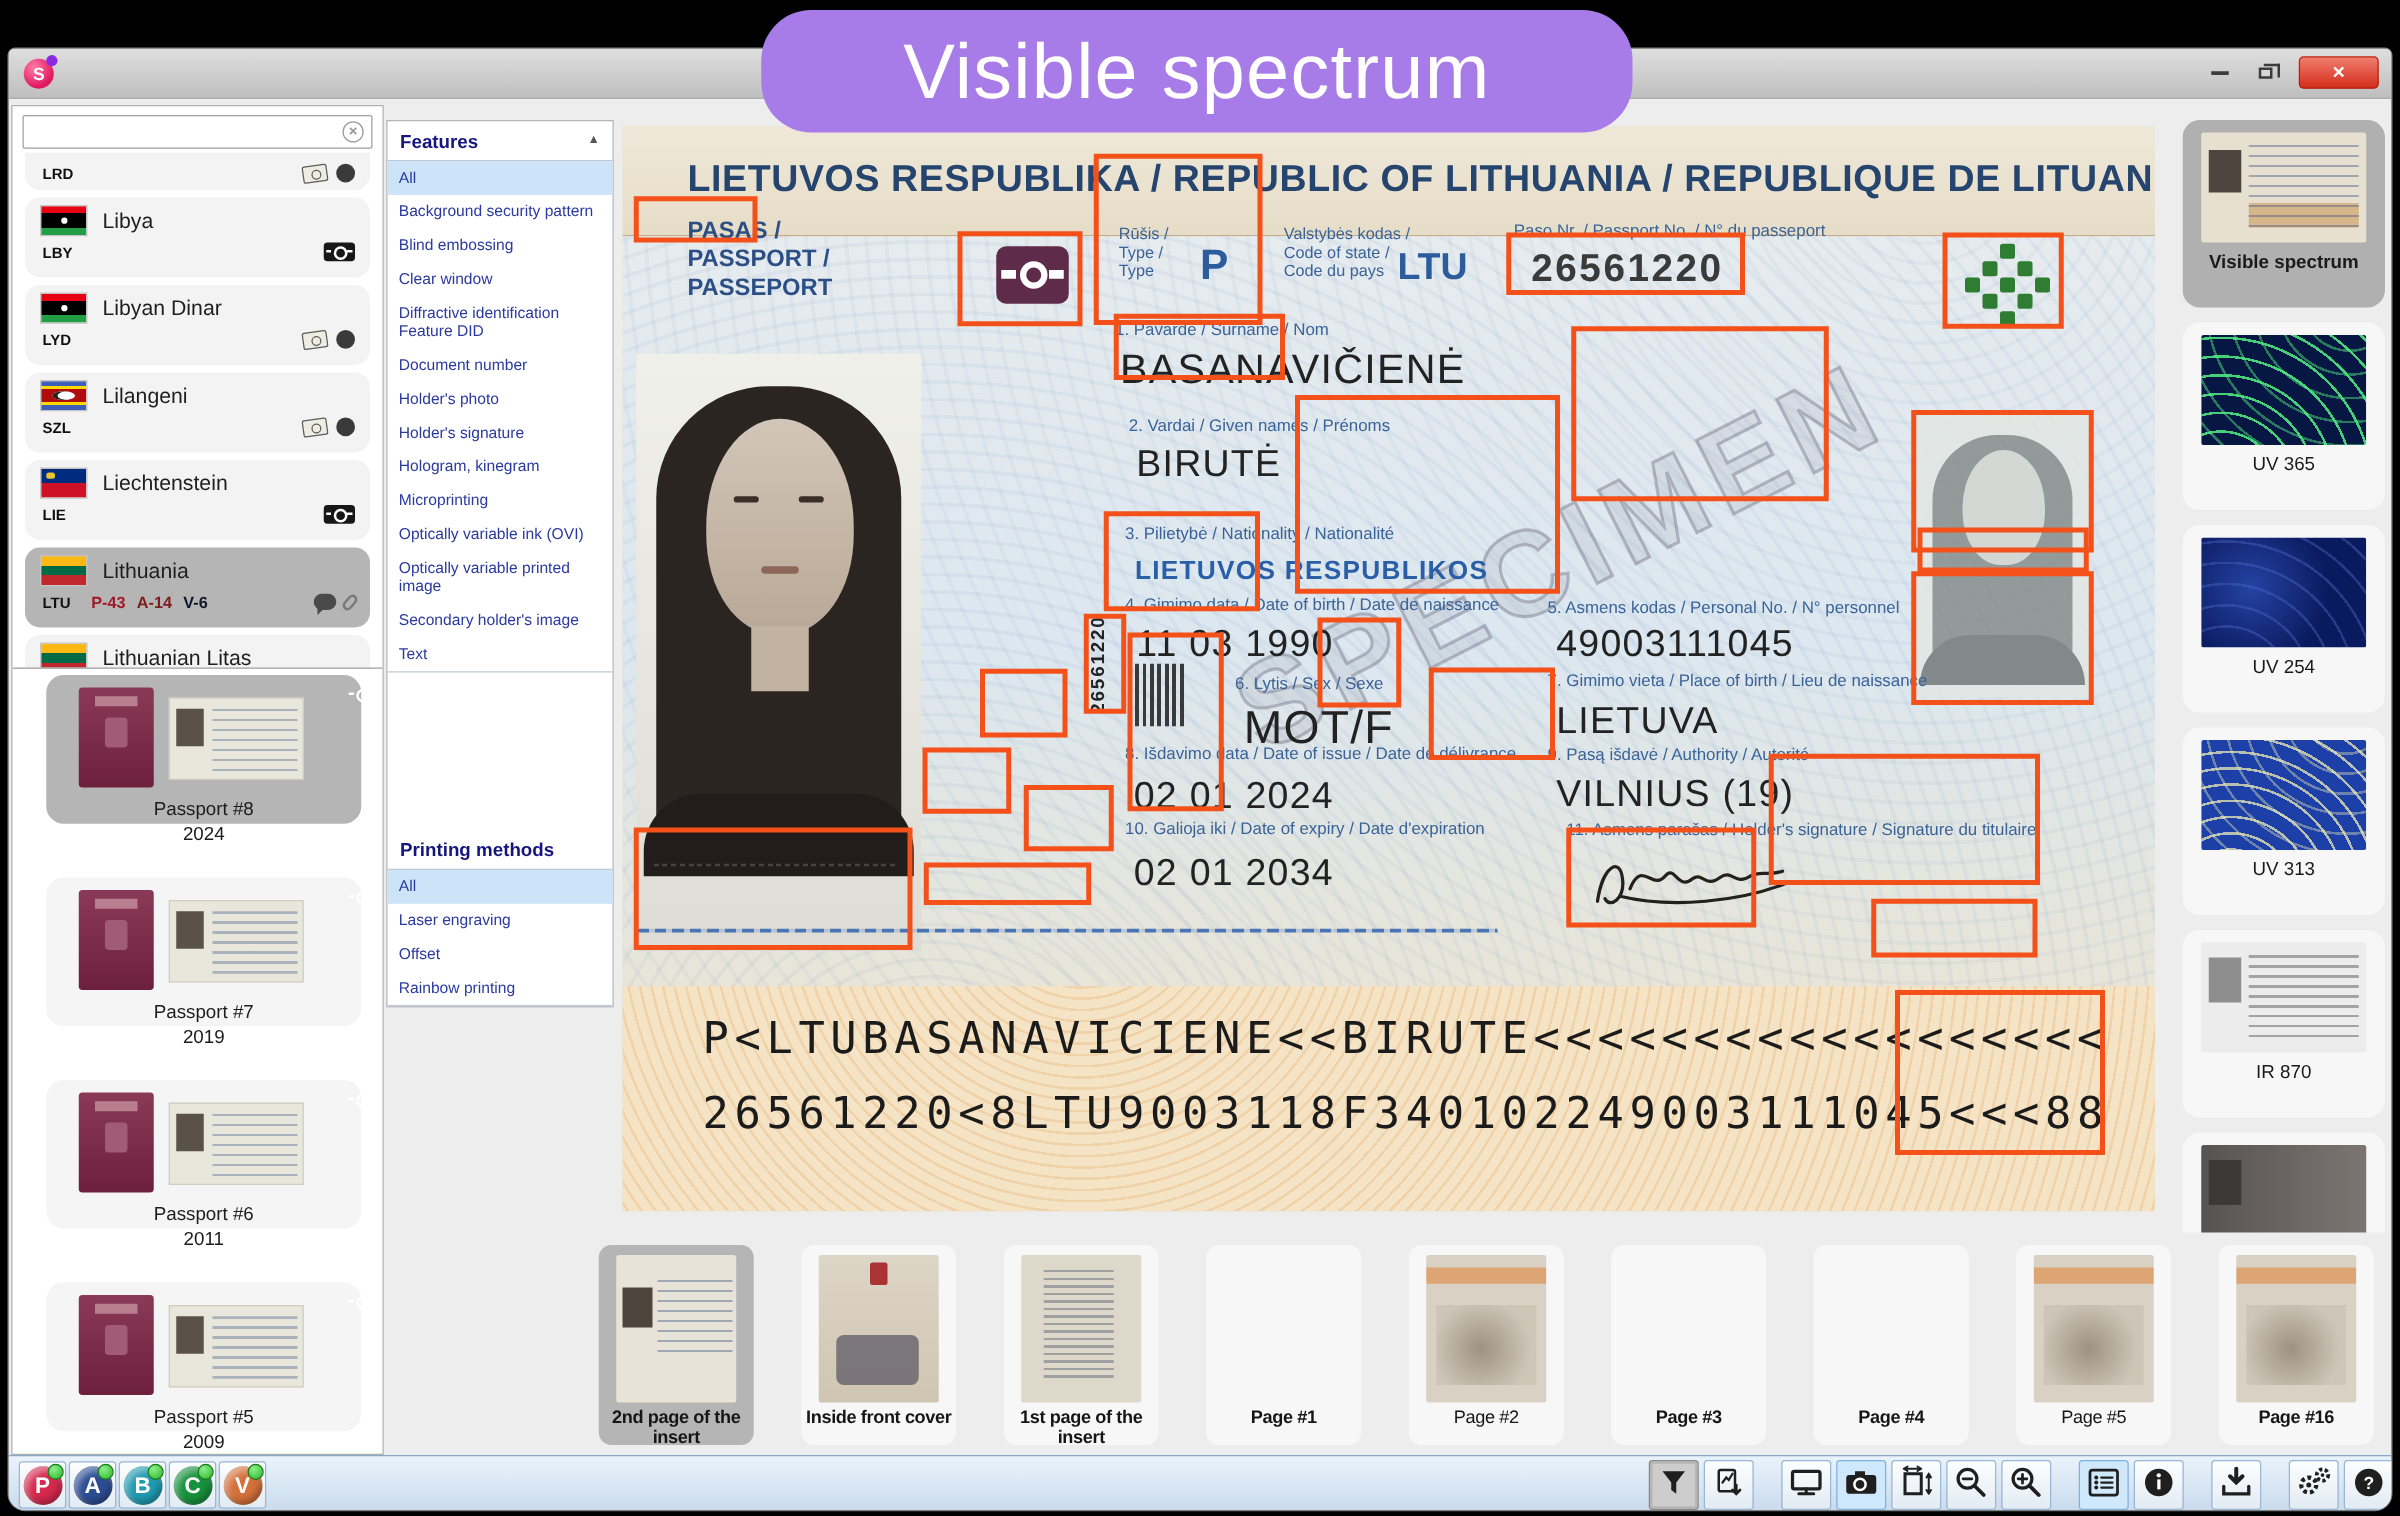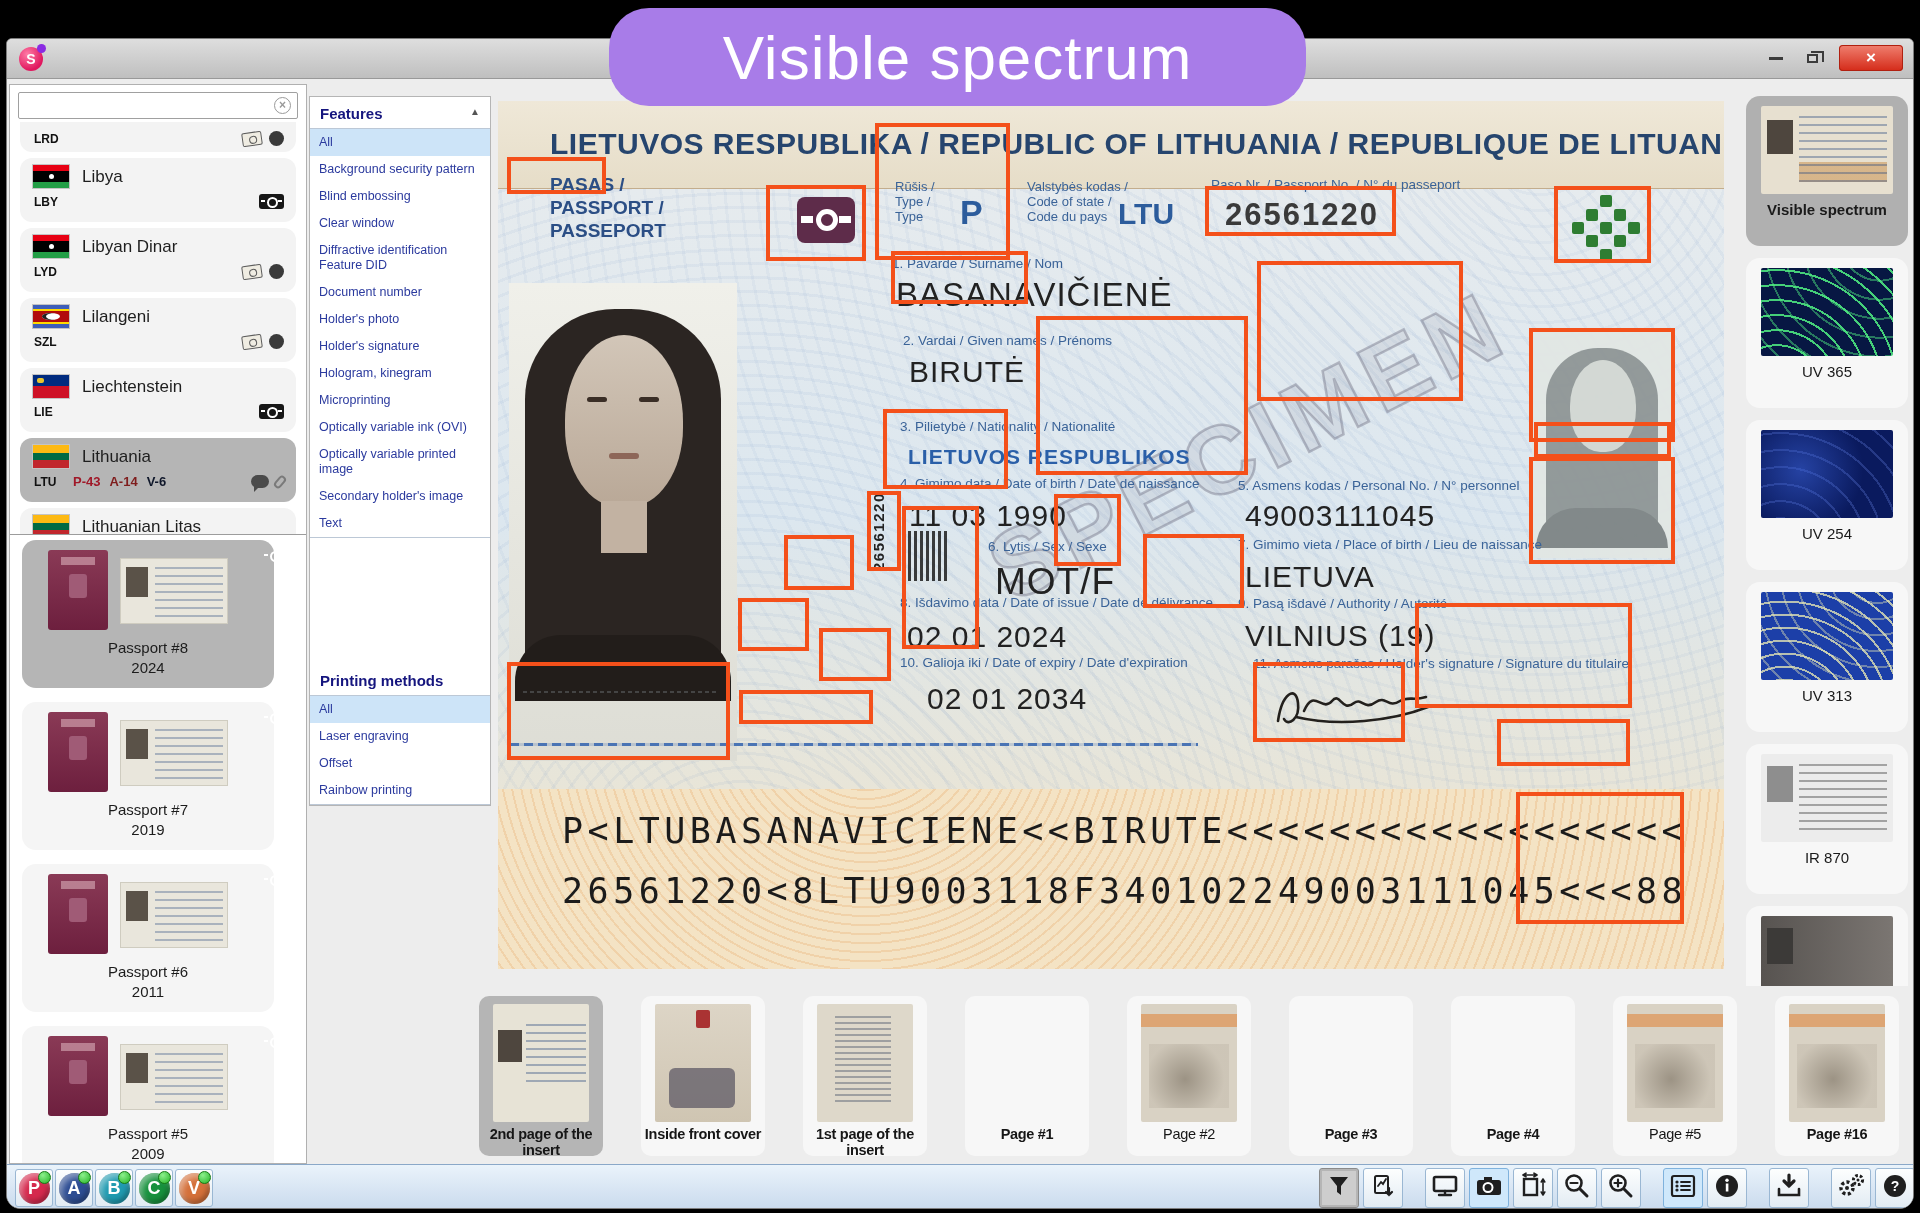--- a/index.html
+++ b/index.html
@@ -62,21 +62,21 @@
   .ic-coin{width:15px;height:15px;border-radius:50%;background:#3a3a3a;color:#fff;font-size:10px;font-weight:bold;text-align:center;line-height:15px}
   .ic-card{width:25px;height:15px;background:#171717;border-radius:3px;position:relative}
   .ic-card::before{content:"";position:absolute;left:8px;top:3px;width:7px;height:7px;border:2px solid #fff;border-radius:50%}
   .ic-card::after{content:"";position:absolute;left:2px;top:6px;width:21px;height:2px;
         background:linear-gradient(90deg,#fff 0 4px,transparent 4px 17px,#fff 17px)}
   .ic-bubble{width:18px;height:13px;background:#4a4a4a;border-radius:7px;position:relative}
   .ic-bubble::after{content:"";position:absolute;left:3px;bottom:-4px;border:4px solid transparent;border-top-color:#4a4a4a;border-left-color:#4a4a4a}
   .ic-clip{width:8px;height:14px;border:2px solid #7a7a7a;border-radius:4px;transform:rotate(40deg)}
 
   
-  .p-card{position:absolute;left:12px;width:252px;height:148px;border-radius:14px;background:#f5f5f5;text-align:center}
+  .p-card{position:absolute;left:27px;width:252px;height:119px;border-radius:14px;background:#f5f5f5;text-align:center}
   .p-card.sel{background:#b5b5b5}
   .p-thumbs{position:relative;height:98px}
   .p-cover{position:absolute;left:26px;top:10px;width:60px;height:80px;border-radius:3px;
            background:linear-gradient(#8a3a56,#6d1f3e);overflow:hidden}
   .p-cover::before{content:"";position:absolute;left:50%;top:30%;width:18px;height:24px;transform:translateX(-50%);background:#a05b76;border-radius:3px}
   .p-cover::after{content:"";position:absolute;left:50%;top:9%;width:34px;height:8px;transform:translateX(-50%);background:rgba(225,185,195,.55)}
   .p-page{position:absolute;left:98px;top:18px;width:108px;height:66px;background:#e9e6dc;border:1px solid #cfccc0;overflow:hidden}
   .p-page::before{content:"";position:absolute;left:5px;top:8px;width:22px;height:30px;background:#5a5248}
   .p-page::after{content:"";position:absolute;right:4px;top:8px;width:68px;height:50px;
         background:repeating-linear-gradient(180deg,rgba(50,80,130,.35) 0 2px,transparent 2px 8px)}
@@ -467,21 +467,21 @@
       <div class="d-value" style="left: 411px; top: 254px; font-size: 30px;">BIRUTĖ</div>
       <div class="d-label" style="left: 402px; top: 318px;">3. Pilietybė / Nationality / Nationalité</div>
       <div class="d-value blue" style="left: 410px; top: 344px; font-size: 21px;">LIETUVOS RESPUBLIKOS</div>
       <div class="d-label" style="left: 402px; top: 375px;">4. Gimimo data / Date of birth / Date de naissance</div>
       <div class="d-value" style="left: 411px; top: 398px; font-size: 30px;">11 03 1990</div>
       <div class="d-label" style="left: 490px; top: 438px;">6. Lytis / Sex / Sexe</div>
       <div class="d-value" style="left: 497px; top: 460px; font-size: 37px;">MOT/F</div>
       <div class="d-label" style="left: 402px; top: 494px;">8. Išdavimo data / Date of issue / Date de délivrance</div>
       <div class="d-value" style="left: 409px; top: 519px; font-size: 30px;">02 01 2024</div>
       <div class="d-label" style="left: 402px; top: 554px;">10. Galioja iki / Date of expiry / Date d'expiration</div>
-      <div class="d-value" style="left: 409px; top: 581px; font-size: 30px; margin-left: 20px;">02 01 2034</div>
+      <div class="d-value" style="left: 409px; top: 581px; font-size: 30px;">02 01 2034</div>
       <div class="d-label" style="left: 740px; top: 377px;">5. Asmens kodas / Personal No. / N° personnel</div>
       <div class="d-value" style="left: 747px; top: 398px; font-size: 30px;">49003111045</div>
       <div class="d-label" style="left: 740px; top: 436px;">7. Gimimo vieta / Place of birth / Lieu de naissance</div>
       <div class="d-value" style="left: 747px; top: 459px; font-size: 30px;">LIETUVA</div>
       <div class="d-label" style="left: 740px; top: 495px;">9. Pasą išdavė / Authority / Autorité</div>
       <div class="d-value" style="left: 747px; top: 518px; font-size: 30px;">VILNIUS (19)</div>
       <div class="d-label" style="left: 755px; top: 555px;">11. Asmens parašas / Holder's signature / Signature du titulaire</div>
       <div class="hl" style="left: 9px; top: 56px; width: 99px; height: 37px;"></div>
       <div class="hl" style="left: 268px; top: 84px; width: 100px; height: 76px;"></div>
       <div class="hl" style="left: 377px; top: 22px; width: 135px; height: 137px;"></div>

